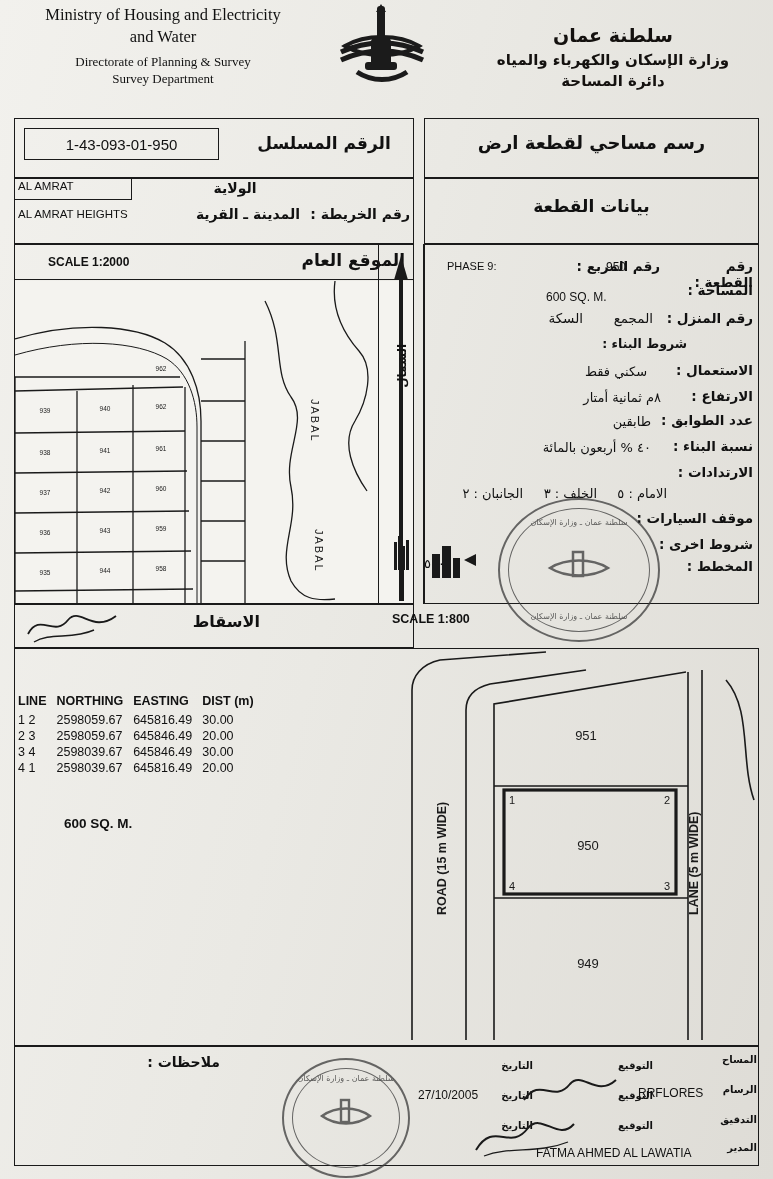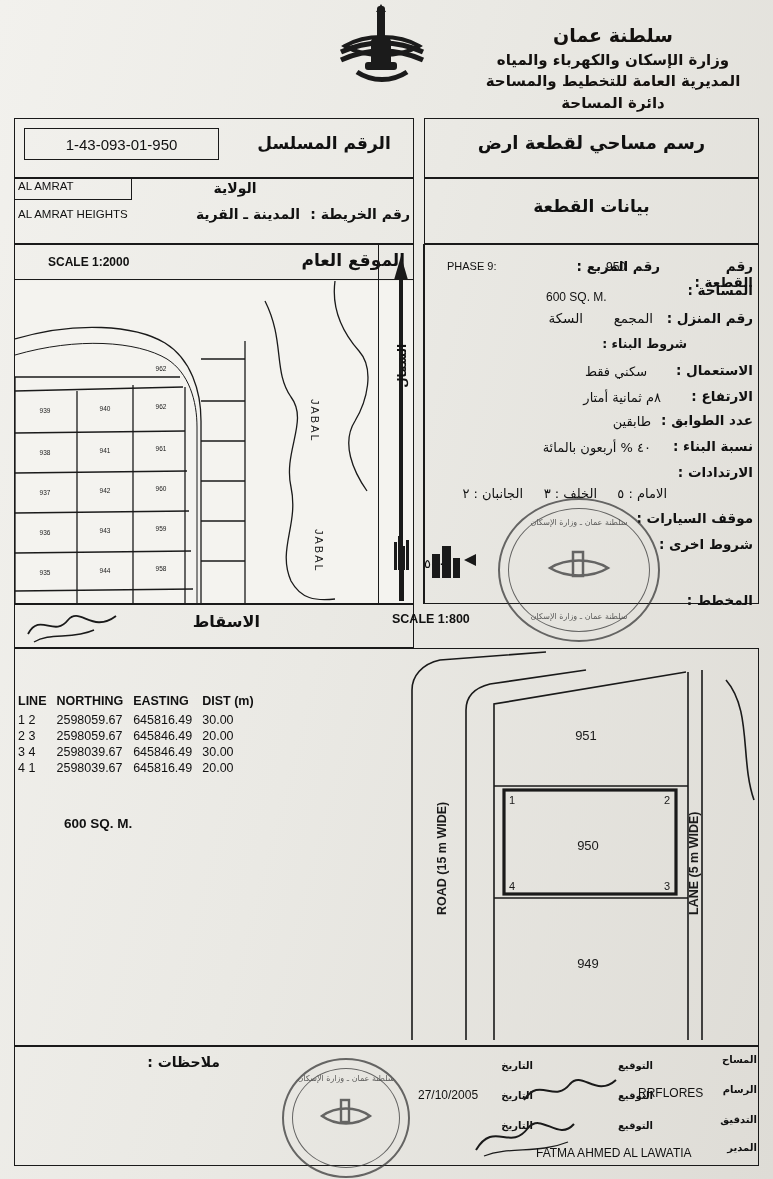--- a/index.html
+++ b/index.html
@@ -97,38 +97,43 @@
   .stamp .inner{position:absolute;inset:8px;border-radius:50%;border:1.5px solid #3a3a3a;}
   .stamp-txt{position:absolute;width:100%;text-align:center;direction:rtl;font-family:"DejaVu Sans",sans-serif;
     font-size:8px;color:#2b2b2b;}
 </style>
 </head>
 <body>
 
 <div class="page">
 
   <div class="hdr">
+    <div class="hdr-left">
+      <div class="l1">Ministry of Housing and Electricity</div>
+      <div class="l1">and Water</div>
+      <div class="l2">Directorate of Planning &amp; Survey</div>
+      <div class="l3">Survey Department</div>
+    </div>
 
     <svg class="emblem" viewBox="0 0 110 100">
       <g fill="#1b1b1b">
         <rect x="50" y="4" width="8" height="34" rx="3"></rect>
         <path d="M54 2 l5 8 h-10z"></path>
         <path d="M18 44 C38 32 72 32 92 44 C72 56 38 56 18 44 Z" fill="none" stroke="#1b1b1b" stroke-width="4"></path>
         <path d="M14 50 C40 38 70 38 96 50" fill="none" stroke="#1b1b1b" stroke-width="5"></path>
         <path d="M14 58 C40 46 70 46 96 58" fill="none" stroke="#1b1b1b" stroke-width="5"></path>
         <rect x="44" y="36" width="20" height="28" rx="4"></rect>
         <rect x="38" y="60" width="32" height="8" rx="3"></rect>
         <path d="M30 70 C45 80 65 80 80 70" fill="none" stroke="#1b1b1b" stroke-width="5"></path>
       </g>
     </svg>
 
     <div class="hdr-right">
       <div class="big">سلطنة عمان</div>
       <div>وزارة الإسكان والكهرباء والمياه</div>
-      <div>المديرية العامة للتخطيط والمساحة</div>
       <div>دائرة المساحة</div>
     </div>
   </div>
 
   <div class="bx" id="serial-box"></div>
   <div class="bx" id="serial-num-box"></div>
   <div class="lbl" id="serial-num">1-43-093-01-950</div>
   <div class="arlbl" id="serial-ar">الرقم المسلسل</div>
 
   <div class="bx" id="title-box"></div>
@@ -261,21 +266,21 @@
   <div class="sp-lab" style="right:20px;top:438px;width:100px;">نسبة البناء :</div>
   <div class="sp-valar" style="right:122px;top:440px;width:140px;text-align:right;">٤٠ % أربعون بالمائة</div>
 
   <div class="sp-lab" style="right:20px;top:464px;width:100px;">الارتدادات :</div>
   <div class="sp-valar" style="right:106px;top:486px;width:80px;text-align:right;">الامام : ٥</div>
   <div class="sp-valar" style="right:176px;top:486px;width:80px;text-align:right;">الخلف : ٣</div>
   <div class="sp-valar" style="right:250px;top:486px;width:90px;text-align:right;">الجانبان : ٢</div>
 
   <div class="sp-lab" style="right:20px;top:510px;width:120px;">موقف السيارات :</div>
   <div class="sp-lab" style="right:20px;top:536px;width:120px;">شروط اخرى :</div>
-  <div class="sp-lab" style="right:20px;top:592px;width:100px;">المخطط :</div>
+  <div class="sp-lab" style="right:20px;top:558px;width:100px;">المخطط :</div>
 
   <div class="stamp" style="left:498px;top:498px;width:158px;height:140px;">
     <div class="inner"></div>
     <div class="stamp-txt" style="top:18px;">سلطنة عمان ـ وزارة الإسكان</div>
     <div class="stamp-txt" style="top:112px;">سلطنة عمان ـ وزارة الإسكان</div>
     <svg style="position:absolute;left:44px;top:40px;width:70px;height:60px;" viewBox="0 0 70 60">
       <g fill="none" stroke="#3a3a3a" stroke-width="2.5">
         <path d="M6 28 C22 18 48 18 64 28 C48 38 22 38 6 28Z"></path>
         <rect x="29" y="12" width="10" height="24"></rect>
       </g>

